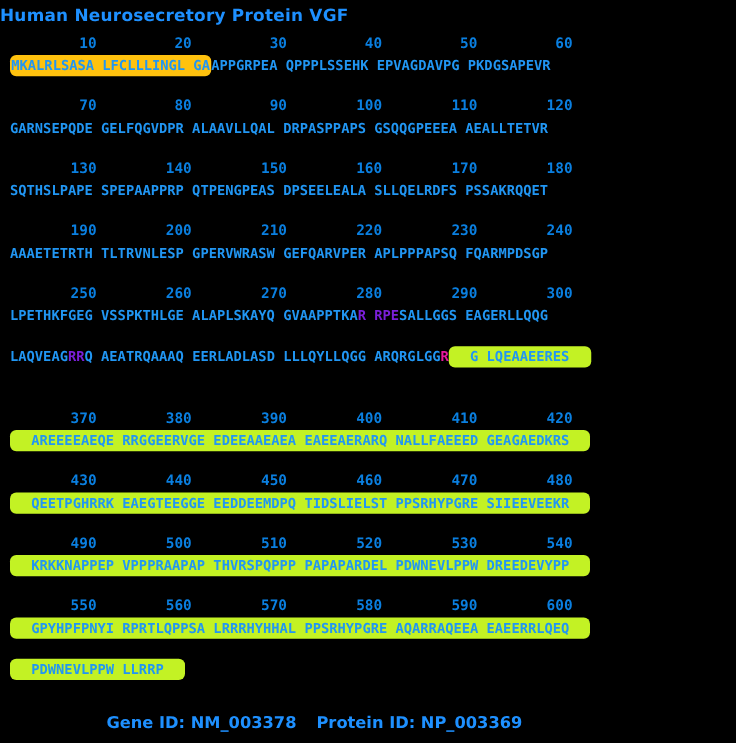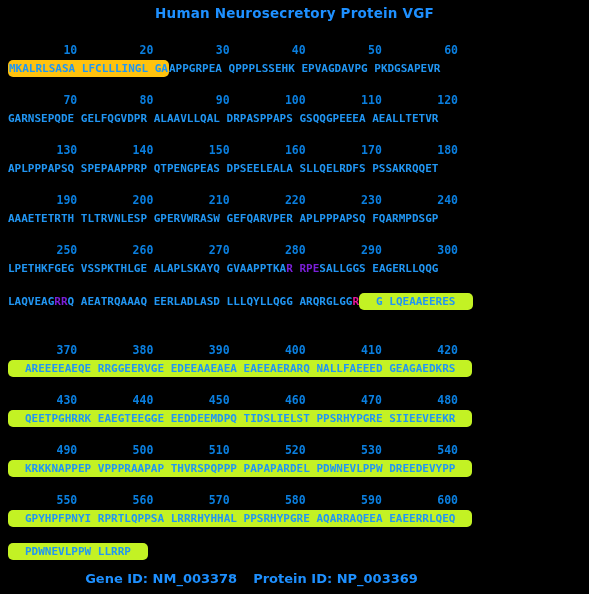--- a/index.html
+++ b/index.html
@@ -15,35 +15,34 @@
   }
   #page {
     position: relative;
     width: 589px;
     height: 594px;
     background: #000000;
   }
 
   
   .title {
-    text-align: center;
+    text-align: left;
     color: #1e90ff;
     font-family: "DejaVu Sans", "Liberation Sans", sans-serif;
     font-weight: bold;
     font-size: 13.5px;
     letter-spacing: 0.2px;
     padding-top: 5px;
     height: 18px;
     line-height: 16px;
   }
 
   
   .seq-area {
     padding-top: 3px;
-    margin-top: 16px;
   }
   .block {
     height: 50px;
     position: relative;
   }
   .ruler, .seqline {
     font-family: "DejaVu Sans Mono", "Liberation Mono", monospace;
     font-size: 12px;
     white-space: pre;
     padding-left: 8px;
@@ -104,21 +103,21 @@
       <div class="block">
         <div class="ruler">        10         20         30         40         50         60</div>
         <div class="seqline"><span class="chunk hl-orange">MKALRLSASA LFCLLLINGL GA</span><span class="chunk ">APPGRPEA QPPPLSSEHK EPVAGDAVPG PKDGSAPEVR</span></div>
       </div>
       <div class="block">
         <div class="ruler">        70         80         90        100        110        120</div>
         <div class="seqline"><span class="chunk ">GARNSEPQDE GELFQGVDPR ALAAVLLQAL DRPASPPAPS GSQQGPEEEA AEALLTETVR</span></div>
       </div>
       <div class="block">
         <div class="ruler">       130        140        150        160        170        180</div>
-        <div class="seqline"><span class="chunk ">APLPPPAPSQ SPEPAAPPRP QTPENGPEAS DPSEELEALA SLLQELRDFS PSSAKRQQET</span></div>
+        <div class="seqline"><span class="chunk ">SQTHSLPAPE SPEPAAPPRP QTPENGPEAS DPSEELEALA SLLQELRDFS PSSAKRQQET</span></div>
       </div>
       <div class="block">
         <div class="ruler">       190        200        210        220        230        240</div>
         <div class="seqline"><span class="chunk ">AAAETETRTH TLTRVNLESP GPERVWRASW GEFQARVPER APLPPPAPSQ FQARMPDSGP</span></div>
       </div>
       <div class="block">
         <div class="ruler">       250        260        270        280        290        300</div>
         <div class="seqline"><span class="chunk ">LPETHKFGEG VSSPKTHLGE ALAPLSKAYQ GVAAPPTKA</span><span class="chunk aa-purple">R</span><span class="chunk "> </span><span class="chunk aa-purple">RPE</span><span class="chunk ">SALLGGS EAGERLLQQG</span></div>
       </div>
       <div class="block">

